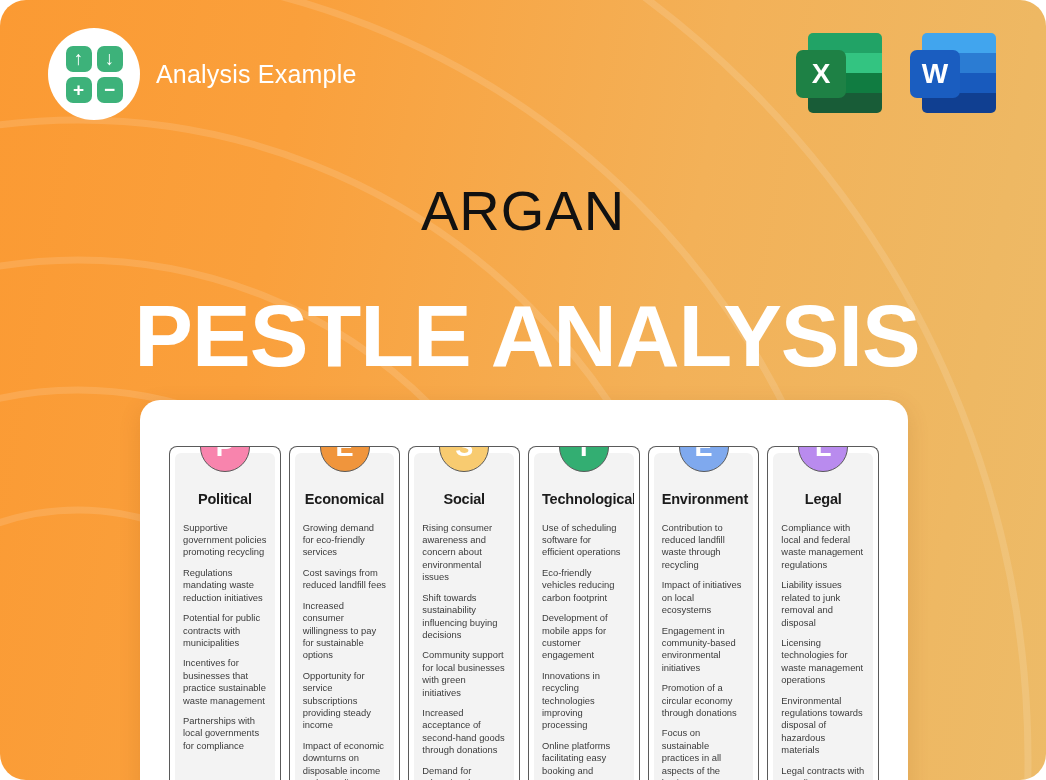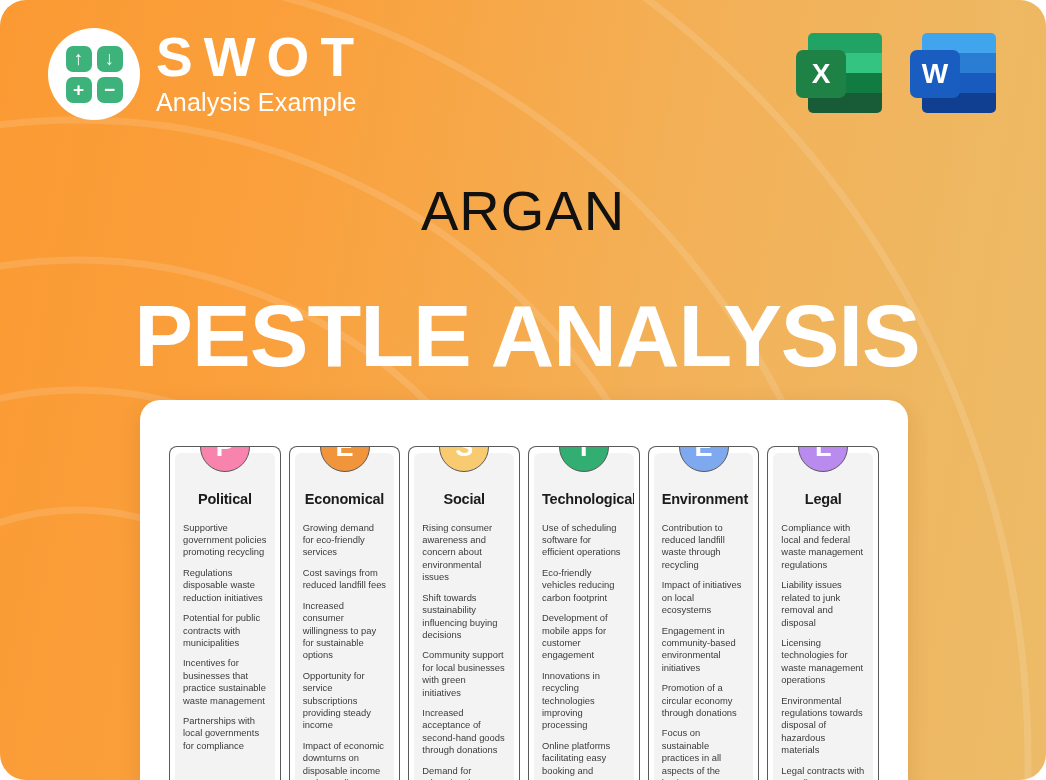--- a/index.html
+++ b/index.html
@@ -225,21 +225,20 @@
     <div class="logo-block">
       <div class="logo-circle">
         <div class="logo-grid">
           <div class="logo-tile">↑</div>
           <div class="logo-tile">↓</div>
           <div class="logo-tile">+</div>
           <div class="logo-tile">−</div>
         </div>
       </div>
       <div class="brand-text">
-        <div class="brand-title">SWOT</div>
         <div class="brand-sub">Analysis Example</div>
       </div>
     </div>
 
     <div class="office-icons">
 
       <div class="office-icon">
         <div class="oi-back">
           <span style="background:#21A366"></span>
           <span style="background:#33C481"></span>
@@ -267,21 +266,21 @@
 
   <div class="board">
     <div class="columns">
 
       <div class="col">
         <div class="badge" style="background:#F884AD">P</div>
         <div class="panel">
           <div class="col-title">Political</div>
           <div class="items">
             <div class="item">Supportive government policies promoting recycling</div>
-            <div class="item">Regulations disposable waste reduction initiatives</div>
+            <div class="item">Regulations mandating waste reduction initiatives</div>
             <div class="item">Potential for public contracts with municipalities</div>
             <div class="item">Incentives for businesses that practice sustainable waste management</div>
             <div class="item">Partnerships with local governments for compliance</div>
           </div>
         </div>
 
       </div>
 
       <div class="col">
         <div class="badge" style="background:#F0953C">E</div>

